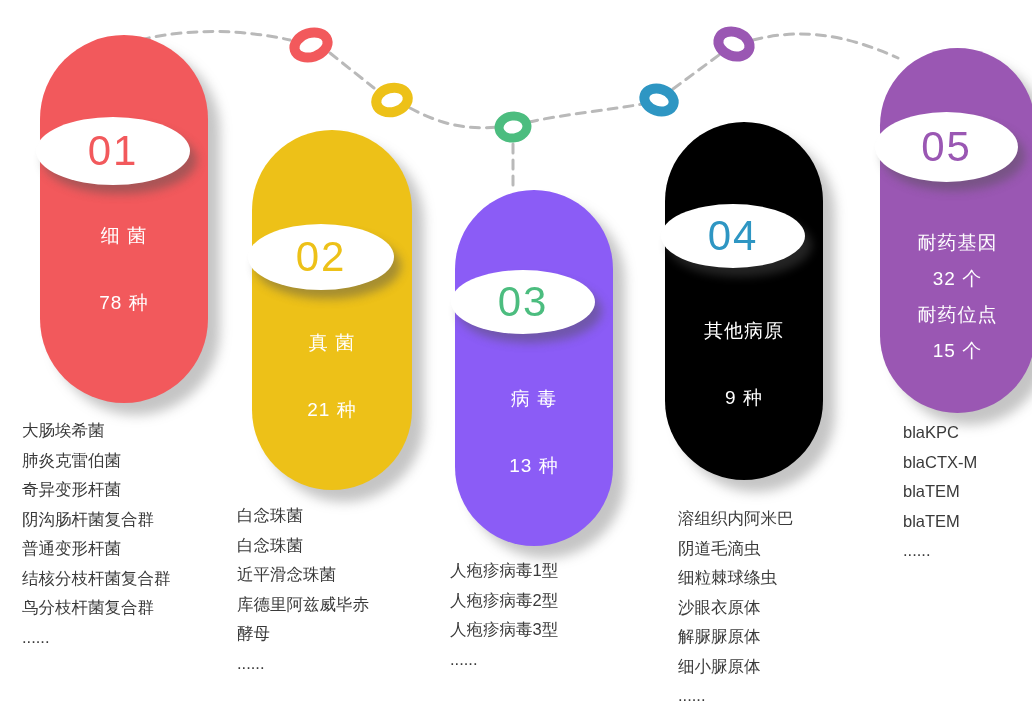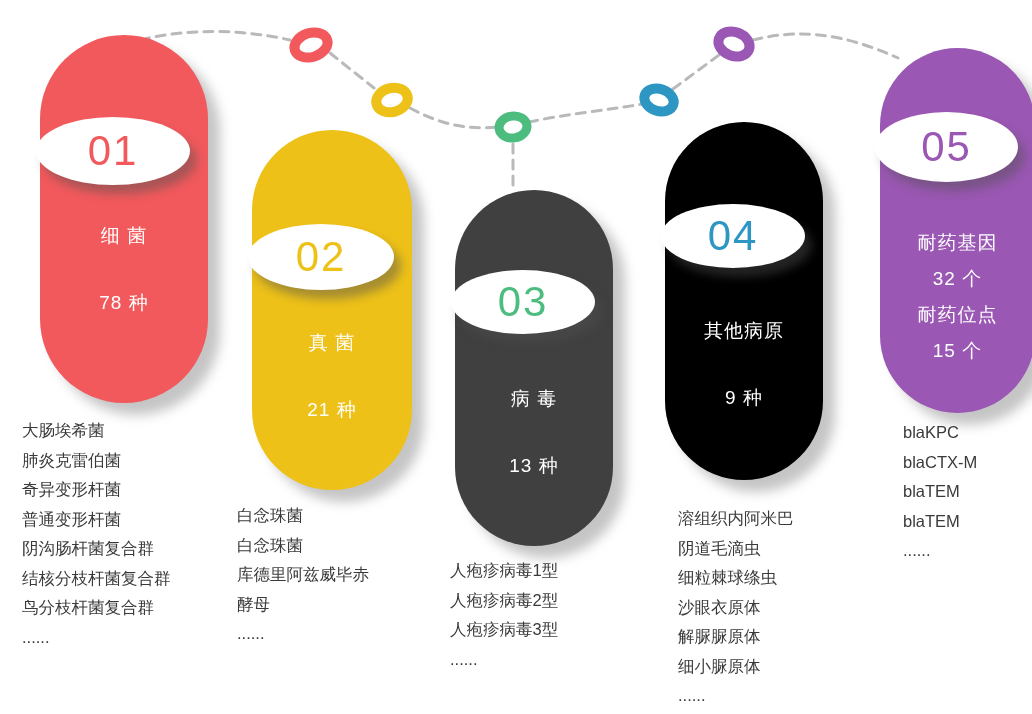--- a/index.html
+++ b/index.html
@@ -96,21 +96,21 @@
     <div class="oval">
       <span class="num" style="color: rgb(237, 193, 24);">02</span>
     </div>
     <div class="cap-lines">
 
     <div class="cap-line">真 菌</div>
         <div class="cap-line">21 种</div>
       </div>
   </div>
 
-  <div class="capsule c3" style="background-color: #404040;">
+  <div class="capsule c3" style="background-color: #8b5cf6;">
     <div class="oval">
       <span class="num" style="color: rgb(76, 189, 127);">03</span>
     </div>
     <div class="cap-lines">
 
     <div class="cap-line">病 毒</div>
         <div class="cap-line">13 种</div>
       </div>
   </div>
 
@@ -136,31 +136,32 @@
         <div class="cap-line">耐药位点</div>
         <div class="cap-line">15 个</div>
       </div>
   </div>
 
   <ul class="plist l1">
 
   <li>大肠埃希菌</li>
       <li>肺炎克雷伯菌</li>
       <li>奇异变形杆菌</li>
+      <li>阴沟肠杆菌复合群</li>
       <li>普通变形杆菌</li>
-      <li>阴沟肠杆菌复合群</li>
       <li>结核分枝杆菌复合群</li>
       <li>鸟分枝杆菌复合群</li>
       <li>......</li>
     </ul>
 
   <ul class="plist l2">
 
   <li>白念珠菌</li>
       <li>白念珠菌</li>
+      <li>近平滑念珠菌</li>
       <li>库德里阿兹威毕赤</li>
       <li>酵母</li>
       <li>......</li>
     </ul>
 
   <ul class="plist l3">
 
   <li>人疱疹病毒1型</li>
       <li>人疱疹病毒2型</li>
       <li>人疱疹病毒3型</li>

